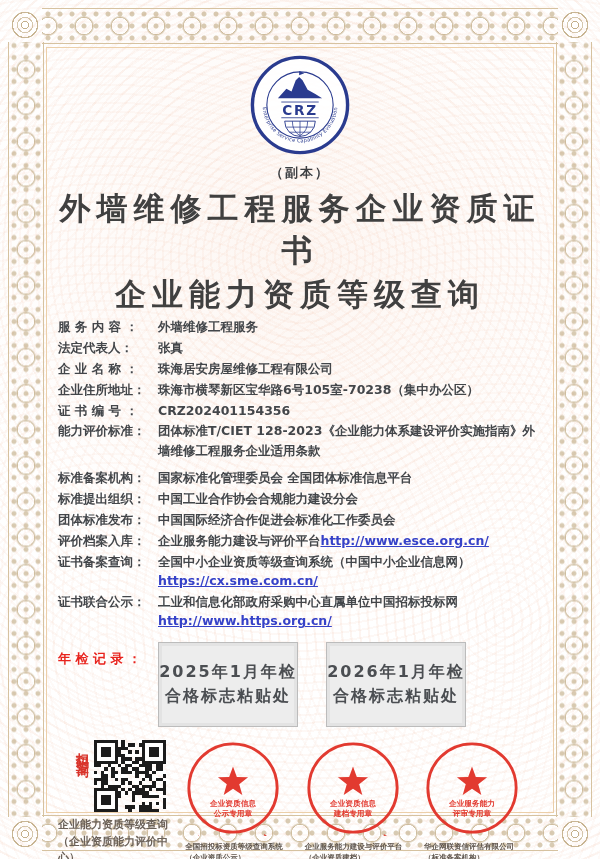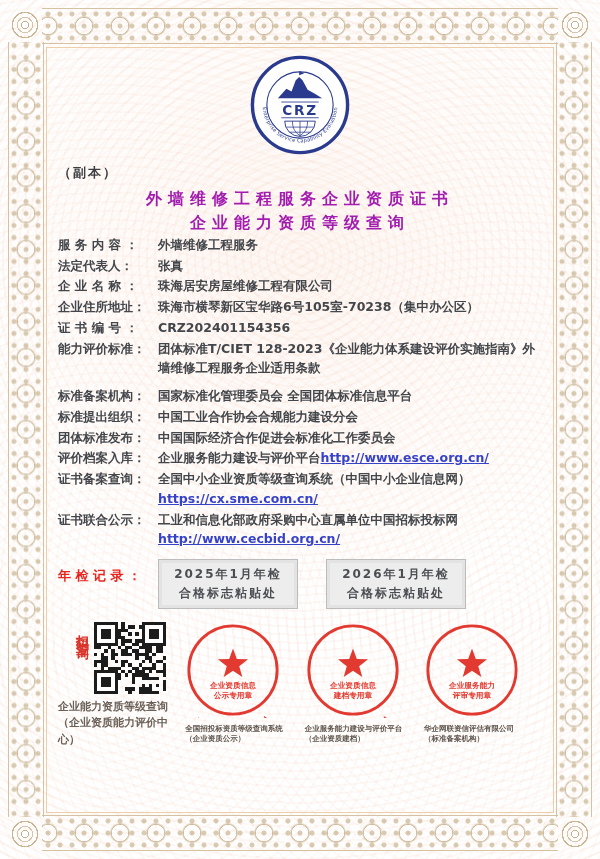--- a/index.html
+++ b/index.html
@@ -23,35 +23,35 @@
     background-size:34px 36px,12px 12px;}
   .band.t{top:8px}.band.b{bottom:8px}.band.l{left:8px}.band.r{right:8px}
   .corner{position:absolute;width:34px;height:34px;
     background:radial-gradient(circle, #fff 0 3px, rgba(190,168,128,.9) 3px 4px, transparent 4px 7px,
       rgba(190,168,128,.65) 7px 8px, transparent 8px 12px, rgba(190,168,128,.85) 12px 13px, transparent 13.5px);}
   .c-tl{top:8px;left:8px}.c-tr{top:8px;right:8px}.c-bl{bottom:8px;left:8px}.c-br{bottom:8px;right:8px}
   .inner-line{position:absolute;left:46px;top:47px;right:46px;bottom:46px;border:1px solid #eccfa9;pointer-events:none;}
 
   .content{position:absolute;left:58px;top:54px;width:484px;}
   .emblem-wrap{text-align:center;}
-  .copy-label{font-size:13px;font-weight:700;color:#3b3d40;margin-top:4px;letter-spacing:2px;}
-  .title{ text-align:center;font-size:16px;font-weight:700;color:#a21caf;letter-spacing:6px;line-height:1.35;margin-top:6px;}
+  .copy-label{text-align:center;font-size:13px;font-weight:700;color:#3b3d40;margin-top:4px;letter-spacing:2px;}
+  .title{ text-align:center;font-size:31px;font-weight:700;color:#404040;letter-spacing:6px;line-height:1.35;margin-top:6px;}
   .title2{margin-top:2px;}
   .grade{text-align:center;font-size:37px;font-weight:700;color:#e8231d;letter-spacing:10px;margin:10px 0 12px 0;}
 
   .row{display:flex;font-size:12.5px;font-weight:700;color:#43464a;line-height:1.55;margin:1.5px 0;}
   .row .lbl{flex:none;width:100px;white-space:pre;}
   .row .val{flex:1;}
   .row.gap{margin-top:8px;}
   .row a{color:#3642c8;text-decoration:underline;font-weight:700;}
 
   .annual{display:flex;align-items:flex-start;margin-top:11px;}
   .annual .albl{flex:none;width:100px;color:#e8231d;font-size:13px;font-weight:700;white-space:pre;padding-top:8px;}
   .abox{width:138px;margin-right:28px;text-align:center;background:#ededed;border:1px solid #bcbcbc;
-        box-shadow:inset 0 0 0 3px #e3e3e3;padding:5px 0;font-size:12px;font-weight:700;color:#4b4e52;
+        box-shadow:inset 0 0 0 3px #e3e3e3;padding:17px 0;font-size:16px;font-weight:700;color:#4b4e52;
         letter-spacing:2px;line-height:1.55;}
   .stamps{display:flex;justify-content:space-between;margin-top:13px;align-items:flex-start;}
   .qrblock{width:126px;}
   .qrtop{display:flex;gap:5px;align-items:flex-start;justify-content:center;}
   .qr-vlabel{writing-mode:vertical-rl;text-orientation:upright;color:#d9342b;font-size:13px;font-weight:700;
              letter-spacing:4px;line-height:1;padding-top:2px;}
   .qrcap{margin-top:5px;text-align:left;font-size:11px;color:#6b6158;font-weight:700;line-height:1.5;}
   .sealblock{width:118px;}
   .sealcap{font-size:7.5px;color:#5f564e;font-weight:700;line-height:1.45;margin-top:2px;}
   svg text{font-family:"DejaVu Sans","Liberation Sans",sans-serif;}
@@ -144,21 +144,21 @@
     <div class="row">
       <span class="lbl">评价档案入库：</span>
       <span class="val"><span>企业服务能力建设与评价平台</span><a href="#">http://www.esce.org.cn/</a></span>
     </div>
     <div class="row">
       <span class="lbl">证书备案查询：</span>
       <span class="val"><span>全国中小企业资质等级查询系统（中国中小企业信息网）</span><a href="#">https://cx.sme.com.cn/</a></span>
     </div>
     <div class="row">
       <span class="lbl">证书联合公示：</span>
-      <span class="val"><span>工业和信息化部政府采购中心直属单位中国招标投标网</span><a href="#">http://www.cecbid.org.cn/</a></span>
+      <span class="val"><span>工业和信息化部政府采购中心直属单位中国招标投标网</span><a href="#">http://www.https.org.cn/</a></span>
     </div>
 
     <div class="annual">
       <span class="albl">年 检 记 录 ：</span>
       <div class="abox">
         <div>2025年1月年检</div>
         <div>合格标志粘贴处</div>
       </div>
       <div class="abox">
         <div>2026年1月年检</div>

